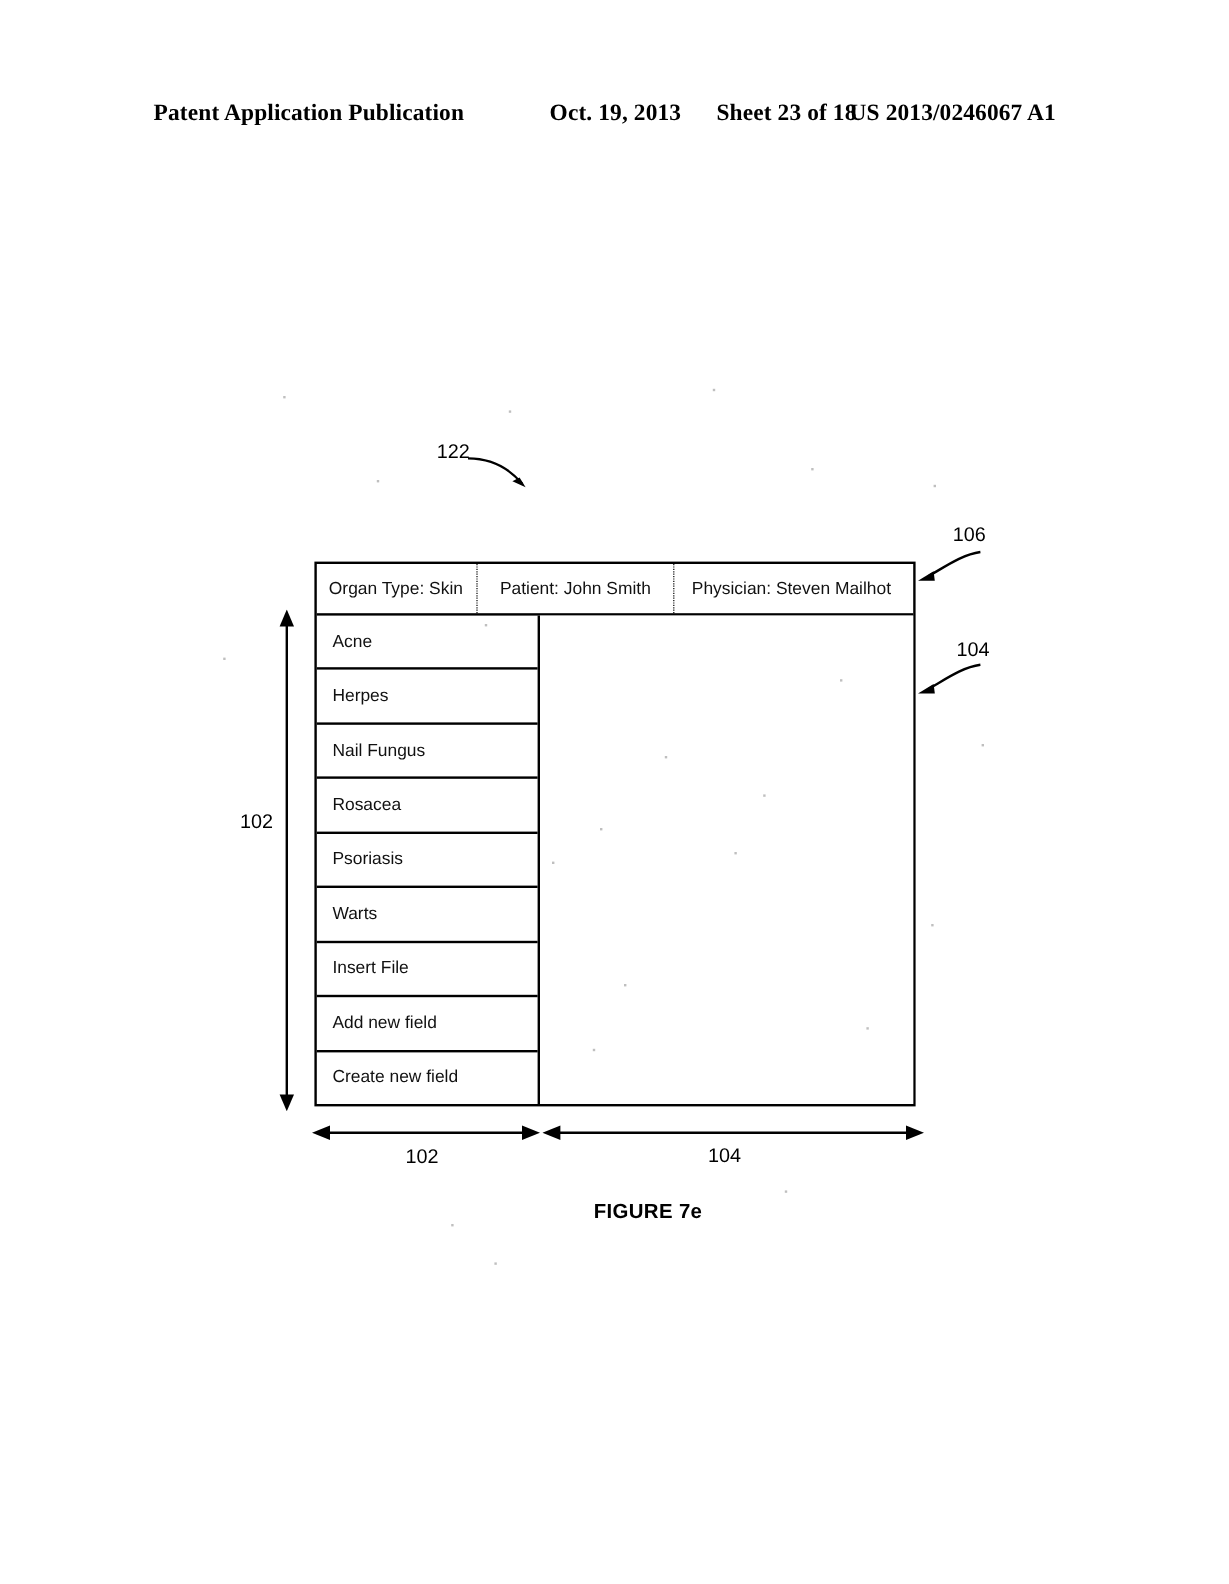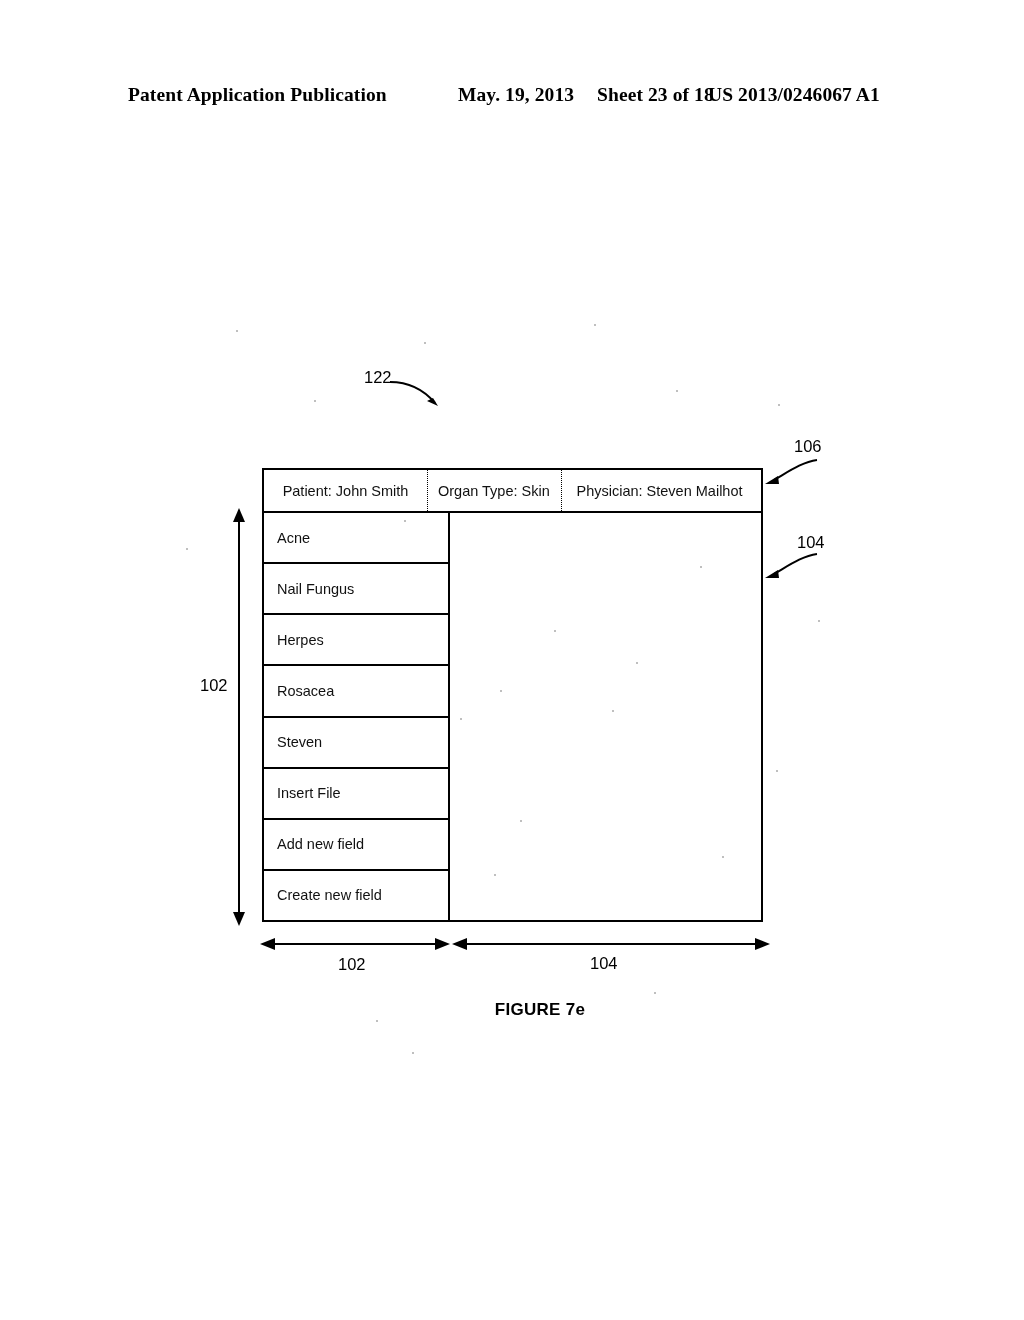--- a/index.html
+++ b/index.html
@@ -168,21 +168,21 @@
     width: 2px;
     height: 2px;
     opacity: .55;
   }
 </style>
 </head>
 <body>
 
 <div class="page-header">
   <span class="hdr-pub">Patent Application Publication</span>
-  <span class="hdr-date">May. 19, 2013</span>
+  <span class="hdr-date">Oct. 19, 2013</span>
   <span class="hdr-sheet">Sheet 23 of 18</span>
   <span class="hdr-pat">US 2013/0246067 A1</span>
 </div>
 
 <div class="figure">
 
   <div class="ref-num ref-122">122</div>
   <svg class="leader" style="left:388px; top:372px;" width="70" height="50" viewBox="0 0 70 50">
     <path d="M2,10 C22,10 36,18 47,31" stroke="#000" stroke-width="2" fill="none"></path>
     <polygon points="50,34 39,29 45,26" fill="#000"></polygon>
@@ -203,32 +203,33 @@
   <div class="ref-num ref-102l">102</div>
   <svg class="leader" style="left:228px; top:508px;" width="22" height="418" viewBox="0 0 22 418">
     <line x1="11" y1="10" x2="11" y2="408" stroke="#000" stroke-width="2"></line>
     <polygon points="11,0 5,14 17,14" fill="#000"></polygon>
     <polygon points="11,418 5,404 17,404" fill="#000"></polygon>
   </svg>
 
   <div class="window">
 
     <div class="win-header">
+      <div class="hcell hcell-organ">Organ Type: Skin</div>
       <div class="hcell hcell-patient">Patient: John Smith</div>
-      <div class="hcell hcell-organ">Organ Type: Skin</div>
       <div class="hcell hcell-physician">Physician: Steven Mailhot</div>
     </div>
 
     <div class="win-body">
       <div class="list-panel">
         <div class="list-item">Acne</div>
+        <div class="list-item">Herpes</div>
         <div class="list-item">Nail Fungus</div>
-        <div class="list-item">Herpes</div>
         <div class="list-item">Rosacea</div>
-        <div class="list-item">Steven</div>
+        <div class="list-item">Psoriasis</div>
+        <div class="list-item">Warts</div>
         <div class="list-item">Insert File</div>
         <div class="list-item">Add new field</div>
         <div class="list-item">Create new field</div>
       </div>
       <div class="content-panel"></div>
     </div>
   </div>
 
   <svg class="leader" style="left:260px; top:934px;" width="190" height="20" viewBox="0 0 190 20">
     <line x1="12" y1="10" x2="178" y2="10" stroke="#000" stroke-width="2"></line>

